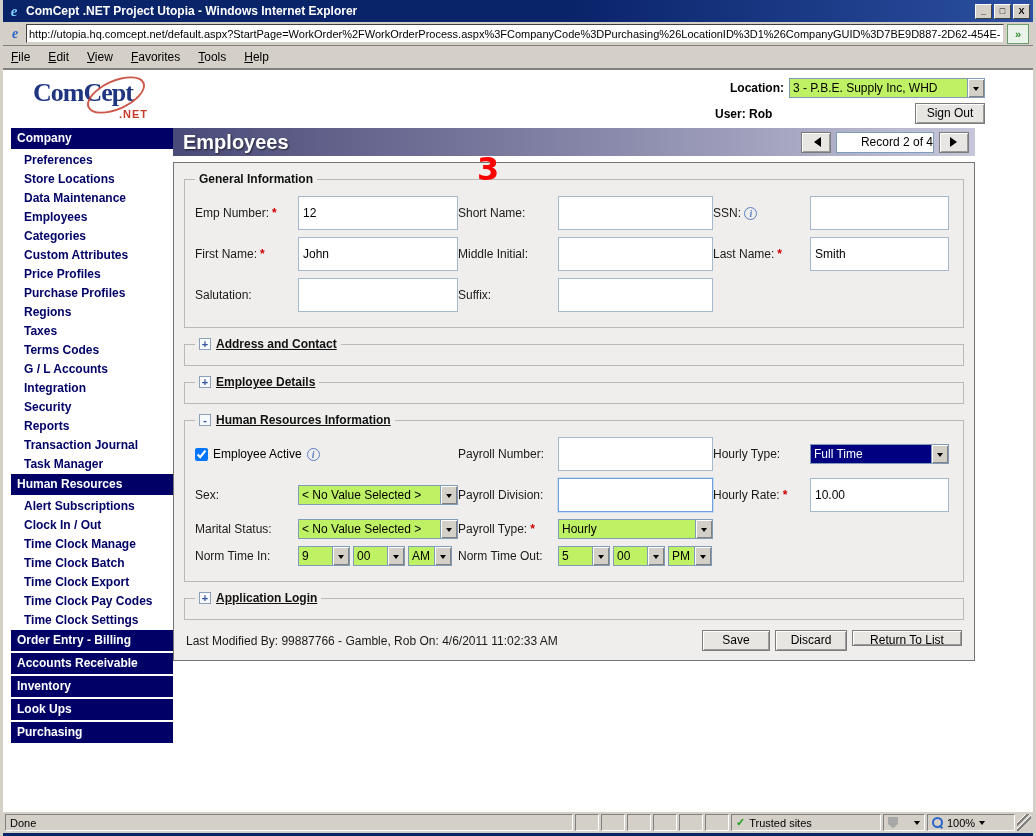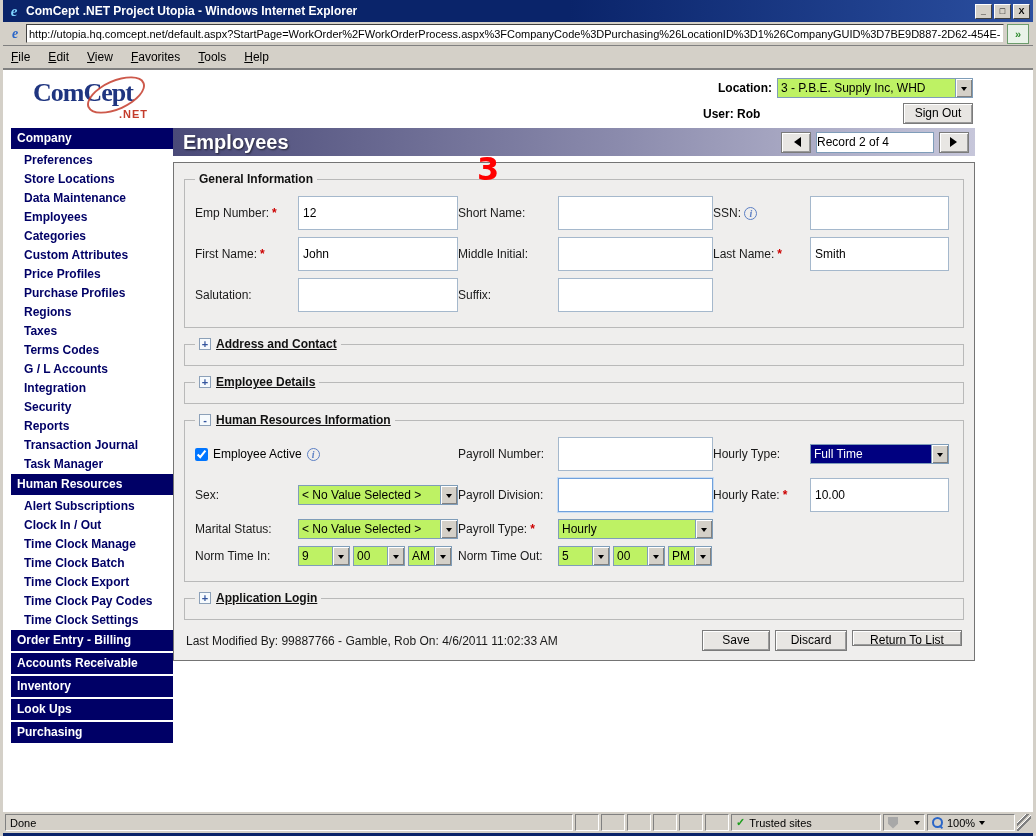--- a/index.html
+++ b/index.html
@@ -29,21 +29,21 @@
   
   .page { flex:1; background:#fff; position:relative; overflow:hidden; }
 
   .page-header { height:58px; position:relative; background:#fff; }
   .logo { position:absolute; left:30px; top:8px; width:130px; height:44px; }
   .logo-text { font-family:"Liberation Serif",serif; font-weight:bold; font-size:26px; color:#1F3580; letter-spacing:-1px; }
   .logo-swoosh { position:absolute; left:52px; top:2px; width:62px; height:30px; border:2px solid #C43C2C; border-radius:50%; transform:rotate(-24deg); opacity:.85; }
   .logo-net { position:absolute; left:86px; top:30px; color:#C43C2C; font-weight:bold; font-size:11px; letter-spacing:1px; }
   .annotation-3 { position:absolute; left:474px; top:80px; color:#FF0000; font-weight:bold; font-size:32px; font-family:"DejaVu Sans",sans-serif; }
 
-  .hdr-right { position:absolute; right:60px; top:8px; width:270px; }
+  .hdr-right { position:absolute; right:48px; top:8px; width:270px; }
   .hdr-row { display:flex; align-items:center; justify-content:flex-end; margin-bottom:5px; }
   .hdr-row .lbl { font-weight:bold; margin-right:5px; }
   .combo { display:flex; height:20px; border:1px solid #7F9DB9; background:#bef264; align-items:stretch; }
   .combo-text { flex:1; padding:2px 3px; white-space:nowrap; overflow:hidden; font-size:12px; }
   .combo-btn { width:17px; background:#D4D0C8; border-left:1px solid #7F9DB9; display:flex; align-items:center; justify-content:center; box-shadow:inset 1px 1px 0 #fff, inset -1px -1px 0 #808080; }
   .tri-down { width:0; height:0; border:3px solid transparent; border-top:4px solid #000; margin-top:4px; }
   .loc-combo { width:196px; }
   .hdr-row2 { display:flex; align-items:center; justify-content:space-between; }
   .user-lbl { font-weight:bold; }
   .btn { background:#E8E6E3; border:1px solid #7B7B7B; box-shadow:inset 1px 1px 0 #fff, inset -1px -1px 0 #9A9A9A; font-size:12px; text-align:center; cursor:default; font-family:"Liberation Sans",sans-serif; }
@@ -57,21 +57,21 @@
   .side-item { color:#000066; font-weight:bold; padding:2px 6px 2px 13px; line-height:15px; cursor:pointer; white-space:nowrap; }
 
   
   .main { flex:1; padding-right:58px; }
   .main-titlebar { height:28px; background:linear-gradient(90deg,#4A4A78 0%,#8A8AAC 55%,#C6C6DA 100%); display:flex; align-items:center; padding:0 6px 0 10px; }
   .main-title { color:#fff; font-weight:bold; font-size:20px; text-shadow:1px 1px 2px rgba(0,0,0,.6); flex:1; }
   .rec-nav { display:flex; align-items:center; gap:5px; }
   .rec-btn { width:30px; height:21px; display:flex; align-items:center; justify-content:center; }
   .tri-left { width:0; height:0; border:5px solid transparent; border-right:7px solid #000; margin-right:3px; }
   .tri-right { width:0; height:0; border:5px solid transparent; border-left:7px solid #000; margin-left:3px; }
-  .rec-field { width:118px; height:21px; background:#fff; border:1px solid #7F9DB9; text-align:left; line-height:19px; font-size:12px; }
+  .rec-field { width:98px; height:21px; background:#fff; border:1px solid #7F9DB9; text-align:right; line-height:19px; font-size:12px; }
 
   .panel { margin-top:6px; background:#EFEEED; border:1px solid #747474; padding:9px 10px; }
 
   fieldset { border:1px solid #B9B9B9; padding:6px 6px 8px 6px; margin-bottom:9px; background:transparent; }
   fieldset legend { font-weight:bold; color:#111; padding:0 4px; margin-left:4px; font-size:12px; }
   .sec-legend { display:flex; align-items:center; gap:5px; }
   .toggle-box { display:inline-block; width:12px; height:12px; border:1px solid #8CA0B8; background:#F6FAFD; color:#33549E; font-size:11px; font-weight:bold; line-height:10px; text-align:center; cursor:pointer; }
   .sec-title { font-weight:bold; text-decoration:underline; color:#111; cursor:pointer; }
   .collapse-box { height:26px; }
 

